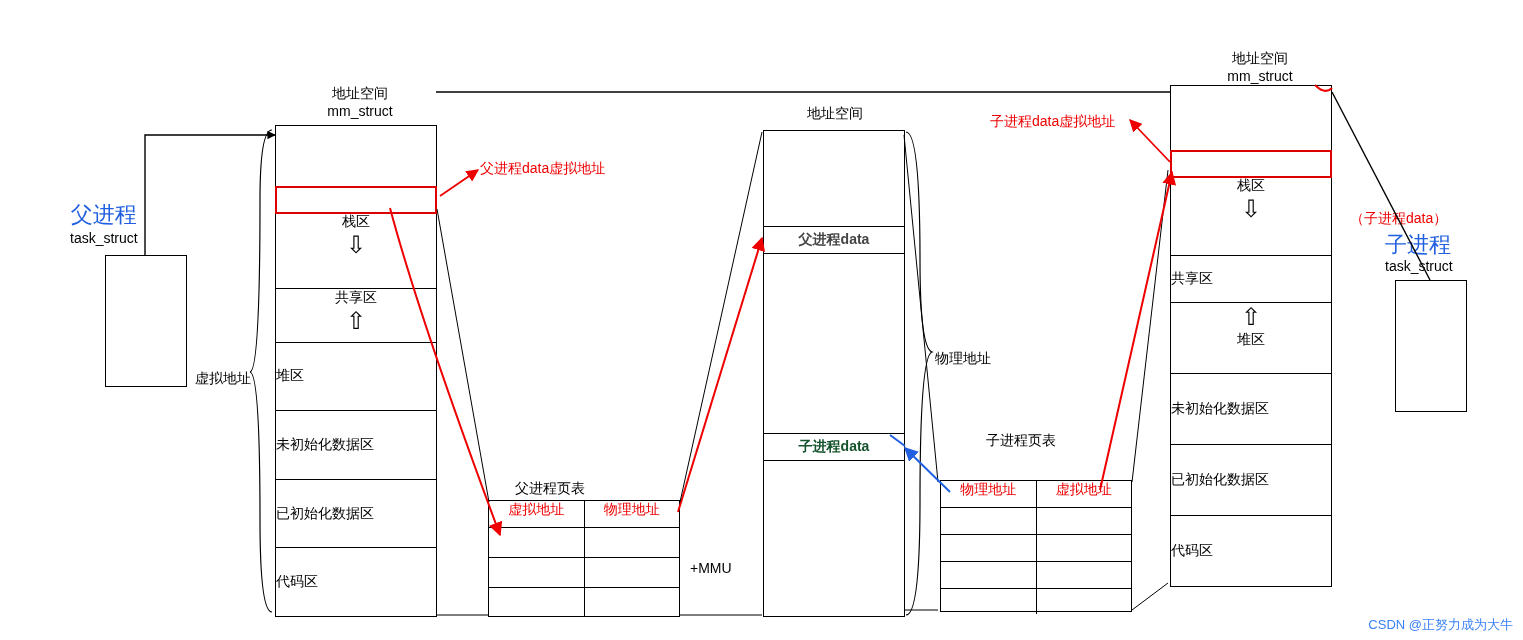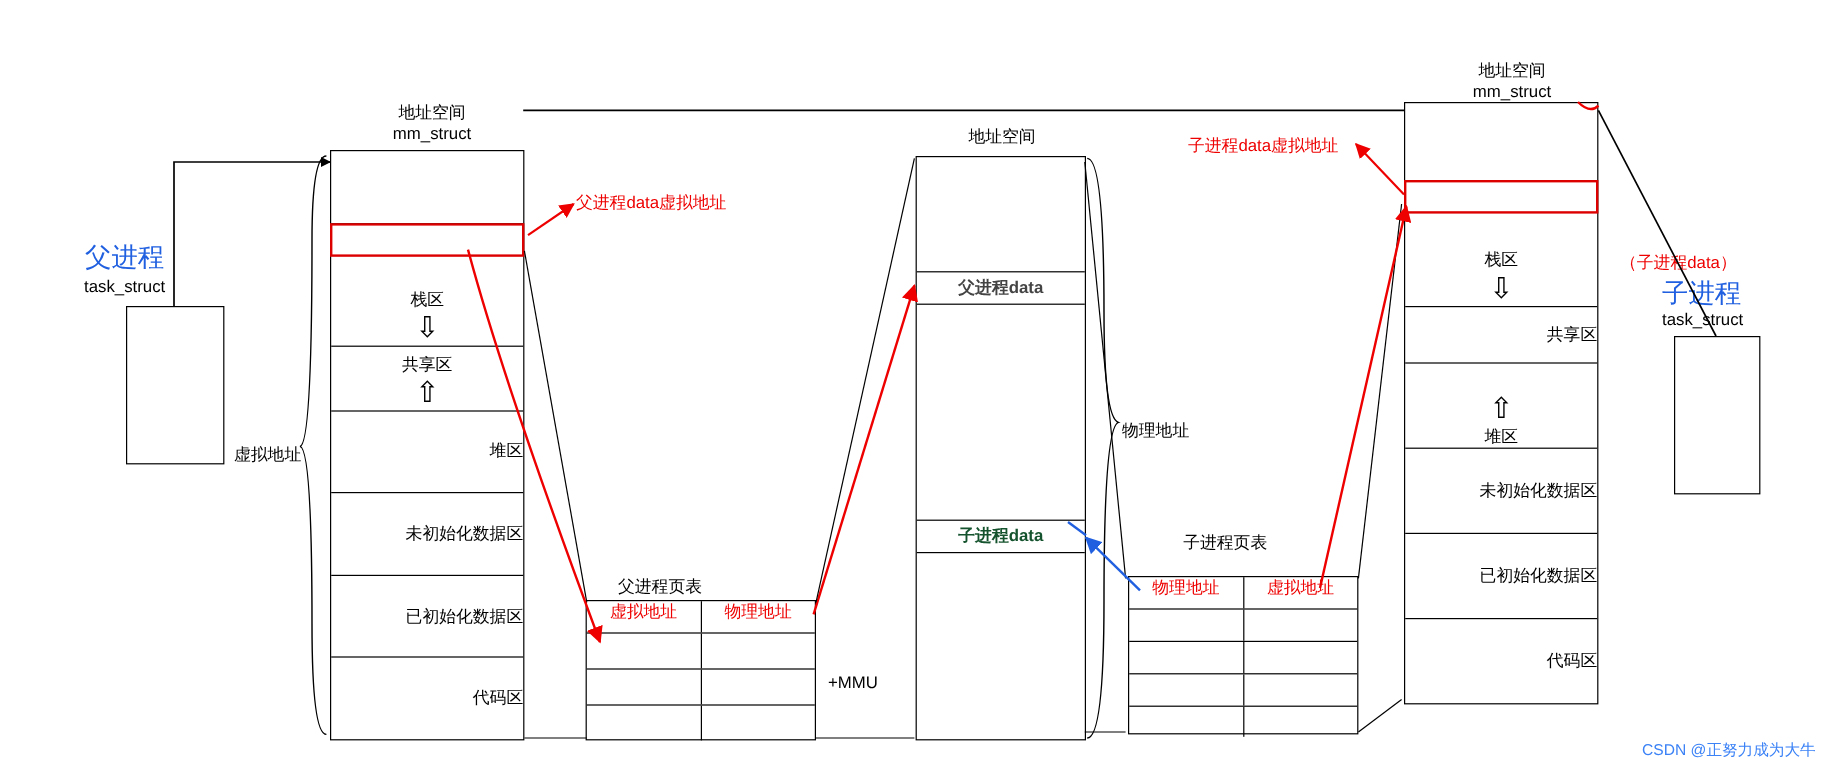--- a/index.html
+++ b/index.html
@@ -1,19 +1,19 @@
 <!DOCTYPE html>
 <html><head>
 <meta charset="utf-8">
 <style>
   html,body{margin:0;padding:0;width:1523px;height:640px;background:#fff;font-family:"Microsoft YaHei",Arial,sans-serif;font-size:14px;color:#000;}
   .abs{position:absolute;}
   .box{border:1px solid #000;}
   .thick{border:1.5px solid #000;}
-  .cell{border-bottom:1px solid #000;text-align:center;display:flex;align-items:center;justify-content:flex-end;}
+  .cell{border-bottom:1px solid #000;text-align:center;display:flex;align-items:center;justify-content:flex-start;}
   .cell:last-child{border-bottom:none;}
   .red{color:#e00;}
   .blue{color:#2060e0;}
   .center{text-align:center;}
   .vflex{display:flex;flex-direction:column;}
   svg{position:absolute;left:0;top:0;}
   .watermark{position:absolute;right:10px;bottom:6px;color:#3b82f6;font-size:13px;}
 </style>
 </head>
 <body>
@@ -79,21 +79,21 @@
   <div style="height:95px;"></div>
   <div style="height:26px;border-top:1px solid #000;border-bottom:1px solid #000;display:flex;align-items:center;justify-content:center;font-weight:bold;color:#444;">父进程data</div>
   <div style="flex:1;"></div>
   <div style="height:26px;border-top:1px solid #000;border-bottom:1px solid #000;display:flex;align-items:center;justify-content:center;font-weight:bold;color:#14532d;">子进程data</div>
   <div style="height:155px;"></div>
 </div>
 
 <div class="abs" style="left:935px;top:350px;">物理地址</div>
 <div class="abs" style="left:690px;top:560px;">+MMU</div>
 
-<div class="abs" style="left:986px;top:444px;">子进程页表</div>
+<div class="abs" style="left:986px;top:432px;">子进程页表</div>
 
 <div class="abs thick" style="left:940px;top:480px;width:190px;height:130px;">
   <div style="display:flex;height:26px;border-bottom:1px solid #000;">
     <div class="red" style="flex:1;border-right:1px solid #000;text-align:center;">物理地址</div>
     <div class="red" style="flex:1;text-align:center;">虚拟地址</div>
   </div>
   <div style="display:flex;height:26px;border-bottom:1px solid #000;">
       <div style="flex:1;border-right:1px solid #000;"></div>
       <div style="flex:1;"></div>
     </div>

